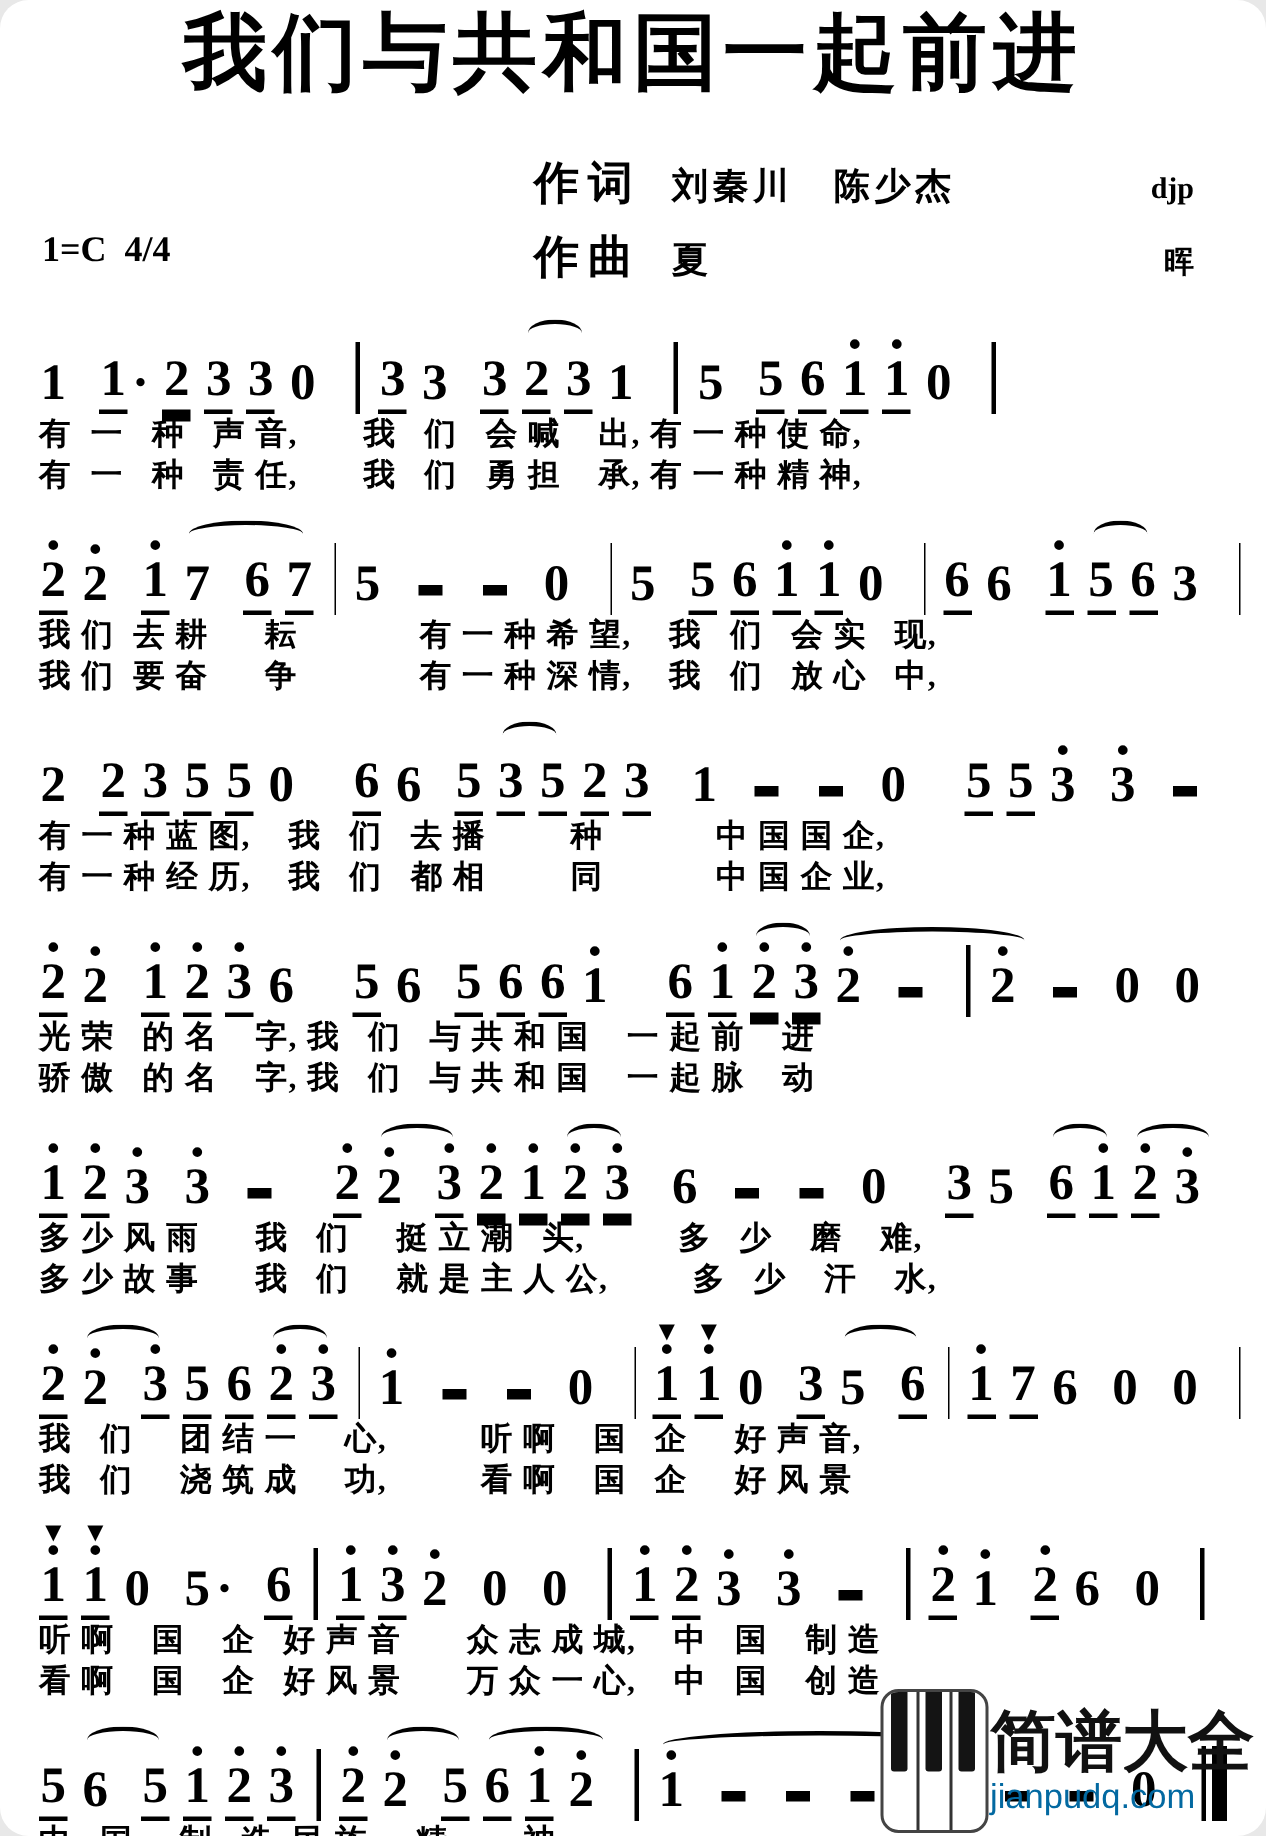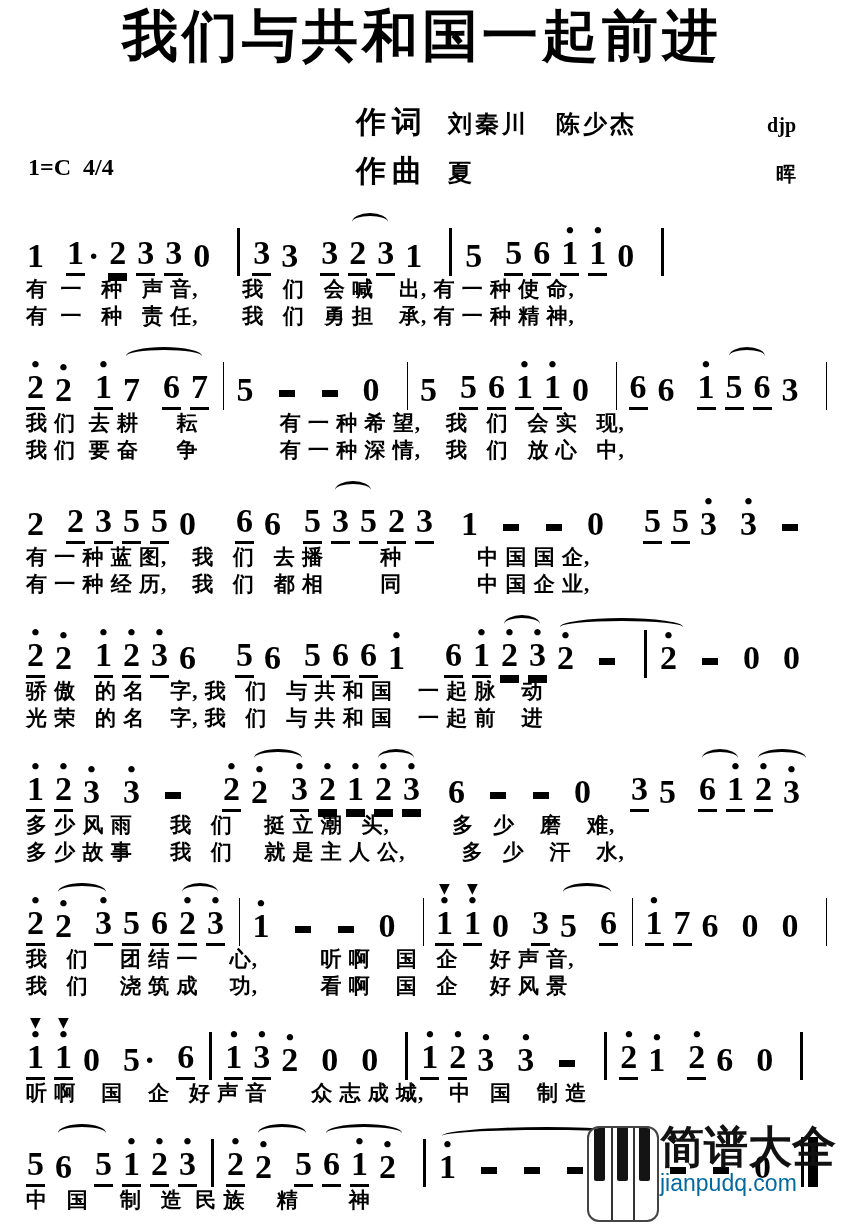--- a/index.html
+++ b/index.html
@@ -1,19 +1,20 @@
 <!DOCTYPE html>
 <html><head>
 <meta charset="utf-8">
 <style>
   html,body{margin:0;padding:0;background:#e8e8e8;}
   .page{
     width:844px;height:1224px;position:relative;margin:0 auto;
     background:#fff;color:#000;overflow:hidden;
     font-family:"Liberation Serif","DejaVu Serif",serif;
+    border-radius:19px;
   }
   
   .title{
     text-align:center;font-size:56px;font-weight:bold;letter-spacing:4px;
     margin:0;padding-top:6px;line-height:1.1;
   }
   .credits{position:absolute;left:356px;top:102px;width:440px;}
   .credit-row{display:flex;align-items:baseline;margin-bottom:8px;}
   .clabel{font-size:30px;font-weight:bold;letter-spacing:6px;white-space:pre;}
   .cnames{font-size:24px;font-weight:bold;margin-left:20px;letter-spacing:3px;white-space:pre;}
@@ -41,21 +42,21 @@
   .slur{display:inline-flex;align-items:flex-end;position:relative;}
   .slur::before{
     content:"";position:absolute;left:4px;right:16px;top:7px;height:15px;
     border-top:3px solid #000;border-radius:50% 50% 0 0;
   }
   .lyric{
     font-size:21px;line-height:27px;white-space:pre;letter-spacing:1px;
     font-weight:bold;
   }
   
-  .footer{position:absolute;right:8px;bottom:2px;display:flex;align-items:flex-start;gap:1px;margin-left:15px;}
+  .footer{position:absolute;right:8px;bottom:2px;display:flex;align-items:center;gap:1px;margin-left:15px;}
   .piano-icon{
     width:68px;height:92px;border:2px solid #444;border-radius:12px;background:#fff;
     position:relative;overflow:hidden;flex:none;
   }
   .piano-icon .sep{position:absolute;top:0;bottom:0;width:2px;background:#333;}
   .piano-icon .bk{position:absolute;top:0;height:58%;width:16%;background:#141414;border-radius:0 0 2px 2px;}
   .logo-text{display:flex;flex-direction:column;align-items:flex-start;line-height:1;}
   .brand{font-size:44px;font-weight:bold;letter-spacing:0px;color:#111;}
   .domain{font-size:23px;color:#0369a1;font-family:"Liberation Sans","DejaVu Sans",sans-serif;margin-top:2px;}
 </style>
@@ -670,22 +671,22 @@
             </span>
           </span>
           <span class="tok wide">
             <span class="above"></span>
             <span class="nrow">
               <span class="body">0</span>
             </span>
           </span>
           <span class="bar"></span>
         </div>
+        <div class="lyric">光 荣   的 名    字, 我   们   与 共 和 国    一 起 前    进</div>
         <div class="lyric">骄 傲   的 名    字, 我   们   与 共 和 国    一 起 脉    动</div>
-        <div class="lyric">光 荣   的 名    字, 我   们   与 共 和 国    一 起 前    进</div>
       </div>
       <div class="system">
         <div class="notes">
           <span class="tok">
             <span class="above">
               <span class="odot">•</span>
             </span>
             <span class="nrow">
               <span class="body u1">1</span>
             </span>
@@ -1174,20 +1175,21 @@
           </span>
           <span class="tok wide">
             <span class="above"></span>
             <span class="nrow">
               <span class="body">0</span>
             </span>
           </span>
           <span class="bar"></span>
         </div>
         <div class="lyric">听 啊    国    企   好 声 音       众 志 成 城,    中   国    制 造</div>
+        <div class="lyric">看 啊    国    企   好 风 景       万 众 一 心,    中   国    创 造</div>
       </div>
       <div class="system">
         <div class="notes">
           <span class="tok">
             <span class="above"></span>
             <span class="nrow">
               <span class="body u1">5</span>
             </span>
           </span>
           <span class="slur">

